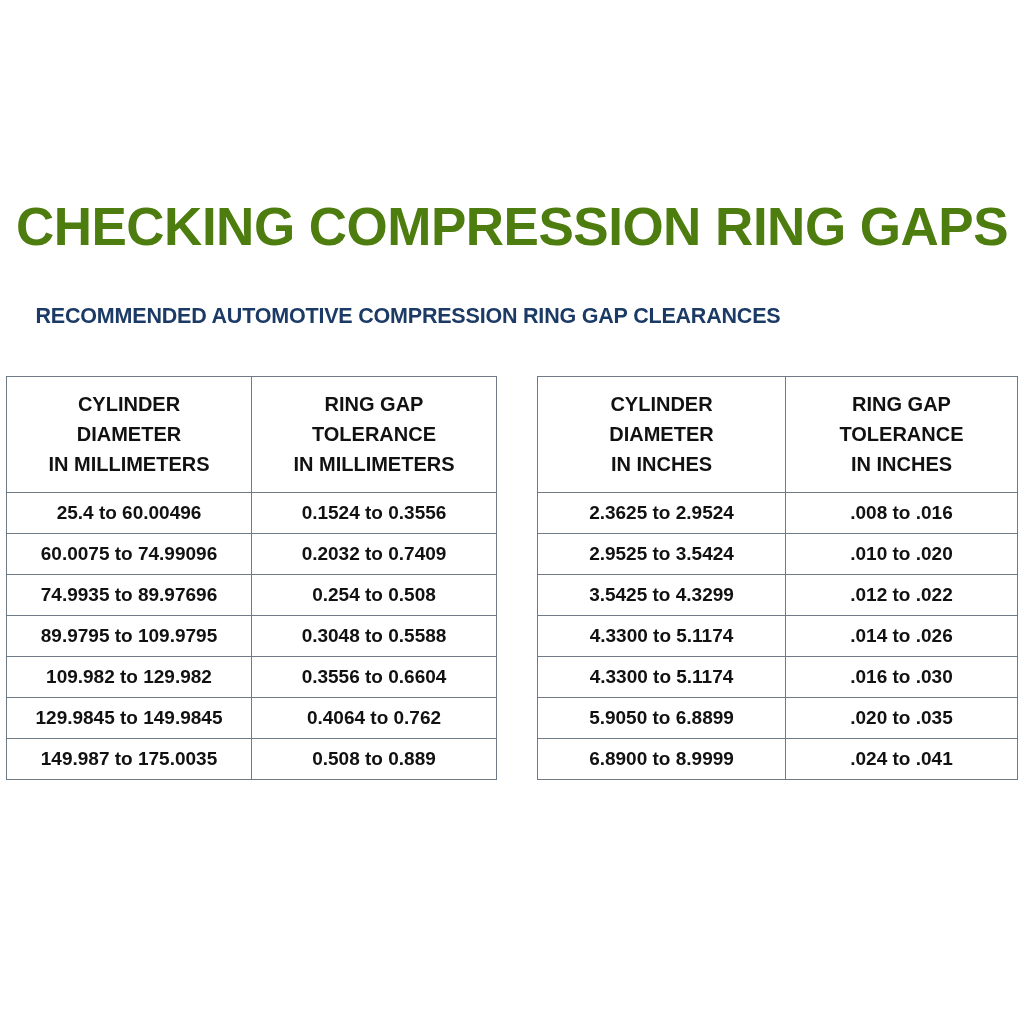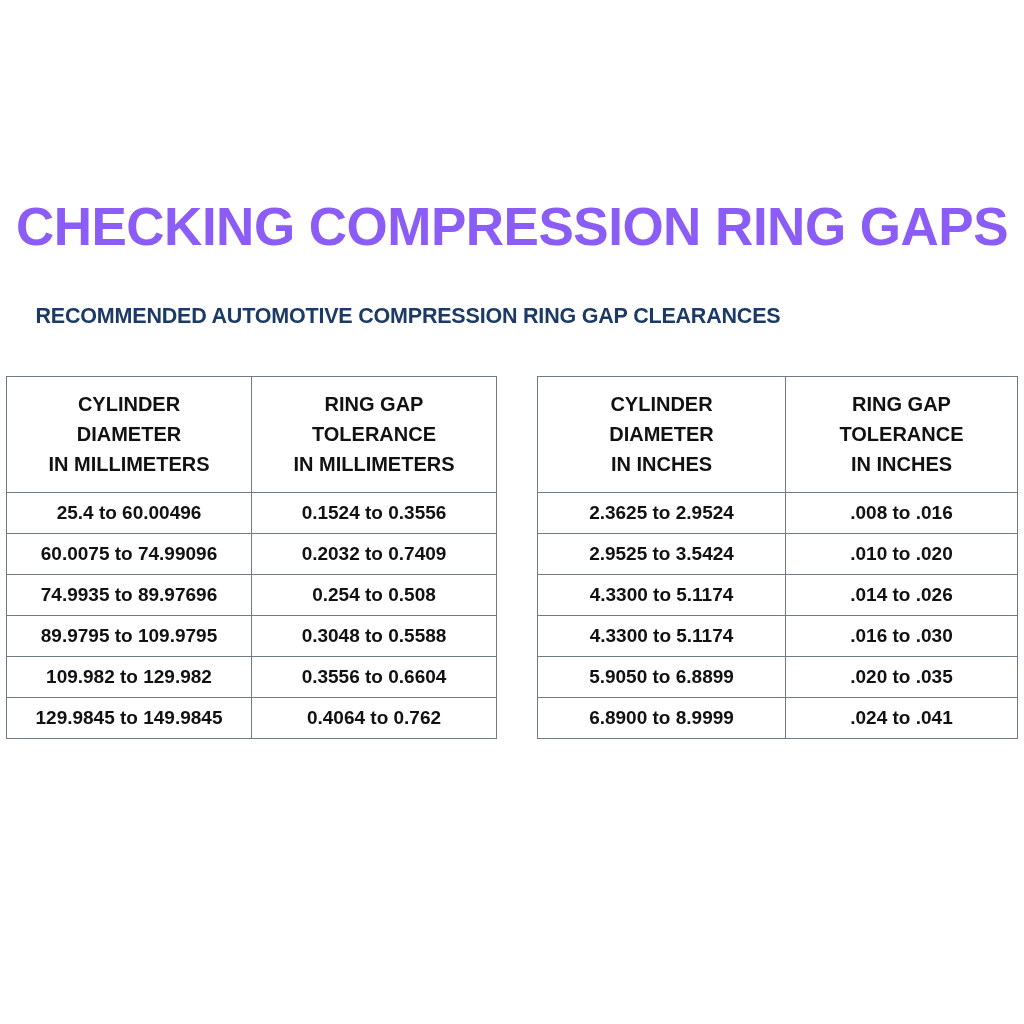--- a/index.html
+++ b/index.html
@@ -23,21 +23,21 @@
   .title {
     position: absolute;
     top: 198px;
     left: 0;
     width: 1024px;
     text-align: center;
     font-size: 53px;
     line-height: 58px;
     font-weight: bold;
     letter-spacing: -0.5px;
-    color: #8b5cf6;
+    color: #4d7c0f;
   }
   .subtitle {
     position: absolute;
     top: 303px;
     left: 0;
     width: 816px;
     text-align: center;
     font-size: 21.5px;
     line-height: 26px;
     font-weight: bold;
@@ -134,20 +134,24 @@
           <td>0.3048 to 0.5588</td>
         </tr>
         <tr>
           <td>109.982 to 129.982</td>
           <td>0.3556 to 0.6604</td>
         </tr>
         <tr>
           <td>129.9845 to 149.9845</td>
           <td>0.4064 to 0.762</td>
         </tr>
+        <tr>
+          <td>149.987 to 175.0035</td>
+          <td>0.508 to 0.889</td>
+        </tr>
       </tbody>
     </table>
 
     <table class="spec imperial">
       <colgroup>
           <col class="c1">
           <col class="c2">
         </colgroup>
       <thead>
         <tr>
@@ -166,20 +170,24 @@
       <tbody>
         <tr>
           <td>2.3625 to 2.9524</td>
           <td>.008 to .016</td>
         </tr>
         <tr>
           <td>2.9525 to 3.5424</td>
           <td>.010 to .020</td>
         </tr>
         <tr>
+          <td>3.5425 to 4.3299</td>
+          <td>.012 to .022</td>
+        </tr>
+        <tr>
           <td>4.3300 to 5.1174</td>
           <td>.014 to .026</td>
         </tr>
         <tr>
           <td>4.3300 to 5.1174</td>
           <td>.016 to .030</td>
         </tr>
         <tr>
           <td>5.9050 to 6.8899</td>
           <td>.020 to .035</td>

